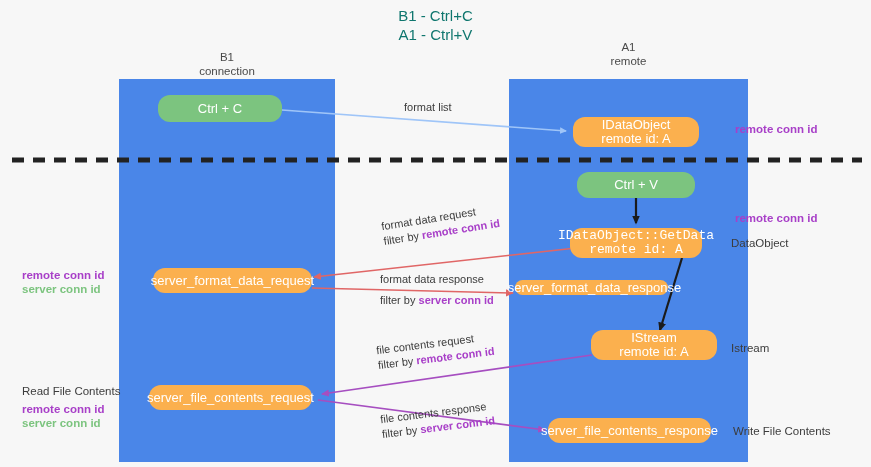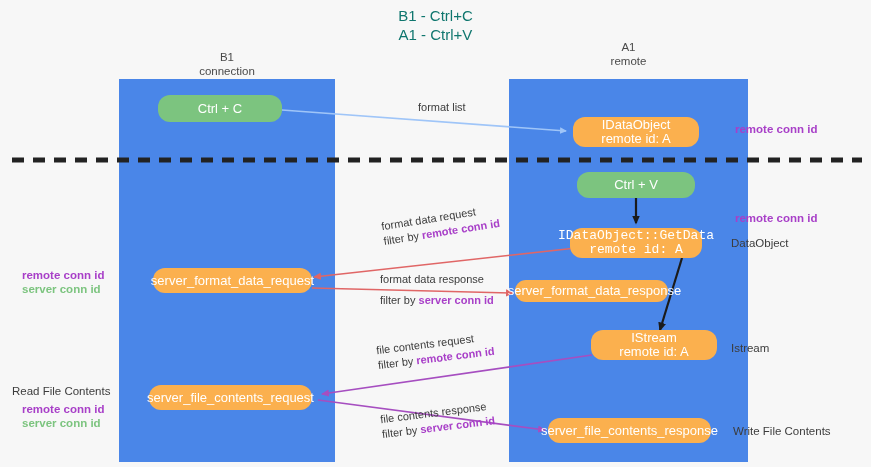--- a/index.html
+++ b/index.html
@@ -175,38 +175,38 @@
 
   <div class="abs box orange" style="left:570px; top:228px; width:132px; height:30px;font-family:Liberation Mono, monospace;">
     <span>IDataObject::GetData</span>
     <span>remote id: A</span>
   </div>
 
   <div class="abs box orange" style="left:153px; top:268px; width:159px; height:25px;">
     <span>server_format_data_request</span>
   </div>
 
-  <div class="abs box orange" style="left:515px; top:280px; width:153px; height:22px;padding-left:12px;">
+  <div class="abs box orange" style="left:515px; top:280px; width:153px; height:15px;padding-left:12px;">
     <span>server_format_data_response</span>
   </div>
 
   <div class="abs box orange" style="left:591px; top:330px; width:126px; height:30px;">
     <span>IStream</span>
     <span>remote id: A</span>
   </div>
 
   <div class="abs box orange" style="left:149px; top:385px; width:163px; height:25px;">
     <span>server_file_contents_request</span>
   </div>
 
   <div class="abs box orange" style="left:548px; top:418px; width:163px; height:25px;">
     <span>server_file_contents_response</span>
   </div>
 
-  <div class="abs edgelabel" style="left:418px; top:100px;">
+  <div class="abs edgelabel" style="left:404px; top:100px;">
     <span>format list</span>
   </div>
 
   <div class="abs edgelabel rot-up" style="left:385px; top:219px;">
     <div><span>format data request</span></div>
     <div>
       <span>filter by </span><span class="hl-purple">remote conn id</span>
     </div>
   </div>
 
@@ -237,17 +237,17 @@
 
   <div class="abs sidelabel t-dark" style="left:731px; top:236px;">DataObject</div>
 
   <div class="abs sidelabel t-dark" style="left:731px; top:341px;">Istream</div>
 
   <div class="abs sidelabel t-dark" style="left:733px; top:424px;">Write File Contents</div>
 
   <div class="abs sidelabel t-purple" style="left:22px; top:268px;">remote conn id</div>
   <div class="abs sidelabel t-green" style="left:22px; top:282px;">server conn id</div>
 
-  <div class="abs sidelabel t-dark" style="left:12px; top:384px;">Read File Contents</div>
+  <div class="abs sidelabel t-dark" style="left:22px; top:384px;">Read File Contents</div>
   <div class="abs sidelabel t-purple" style="left:22px; top:402px;">remote conn id</div>
   <div class="abs sidelabel t-green" style="left:22px; top:416px;">server conn id</div>
 
 </div>
 
 </body></html>

